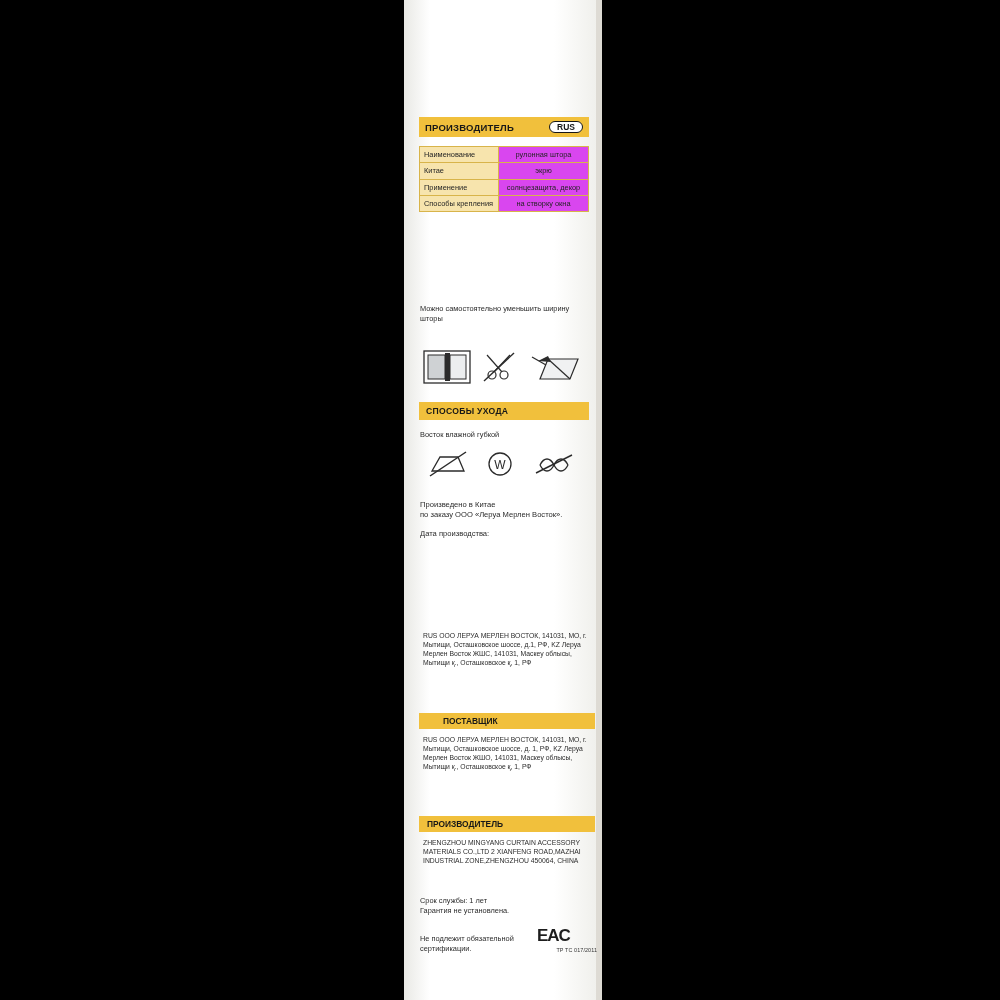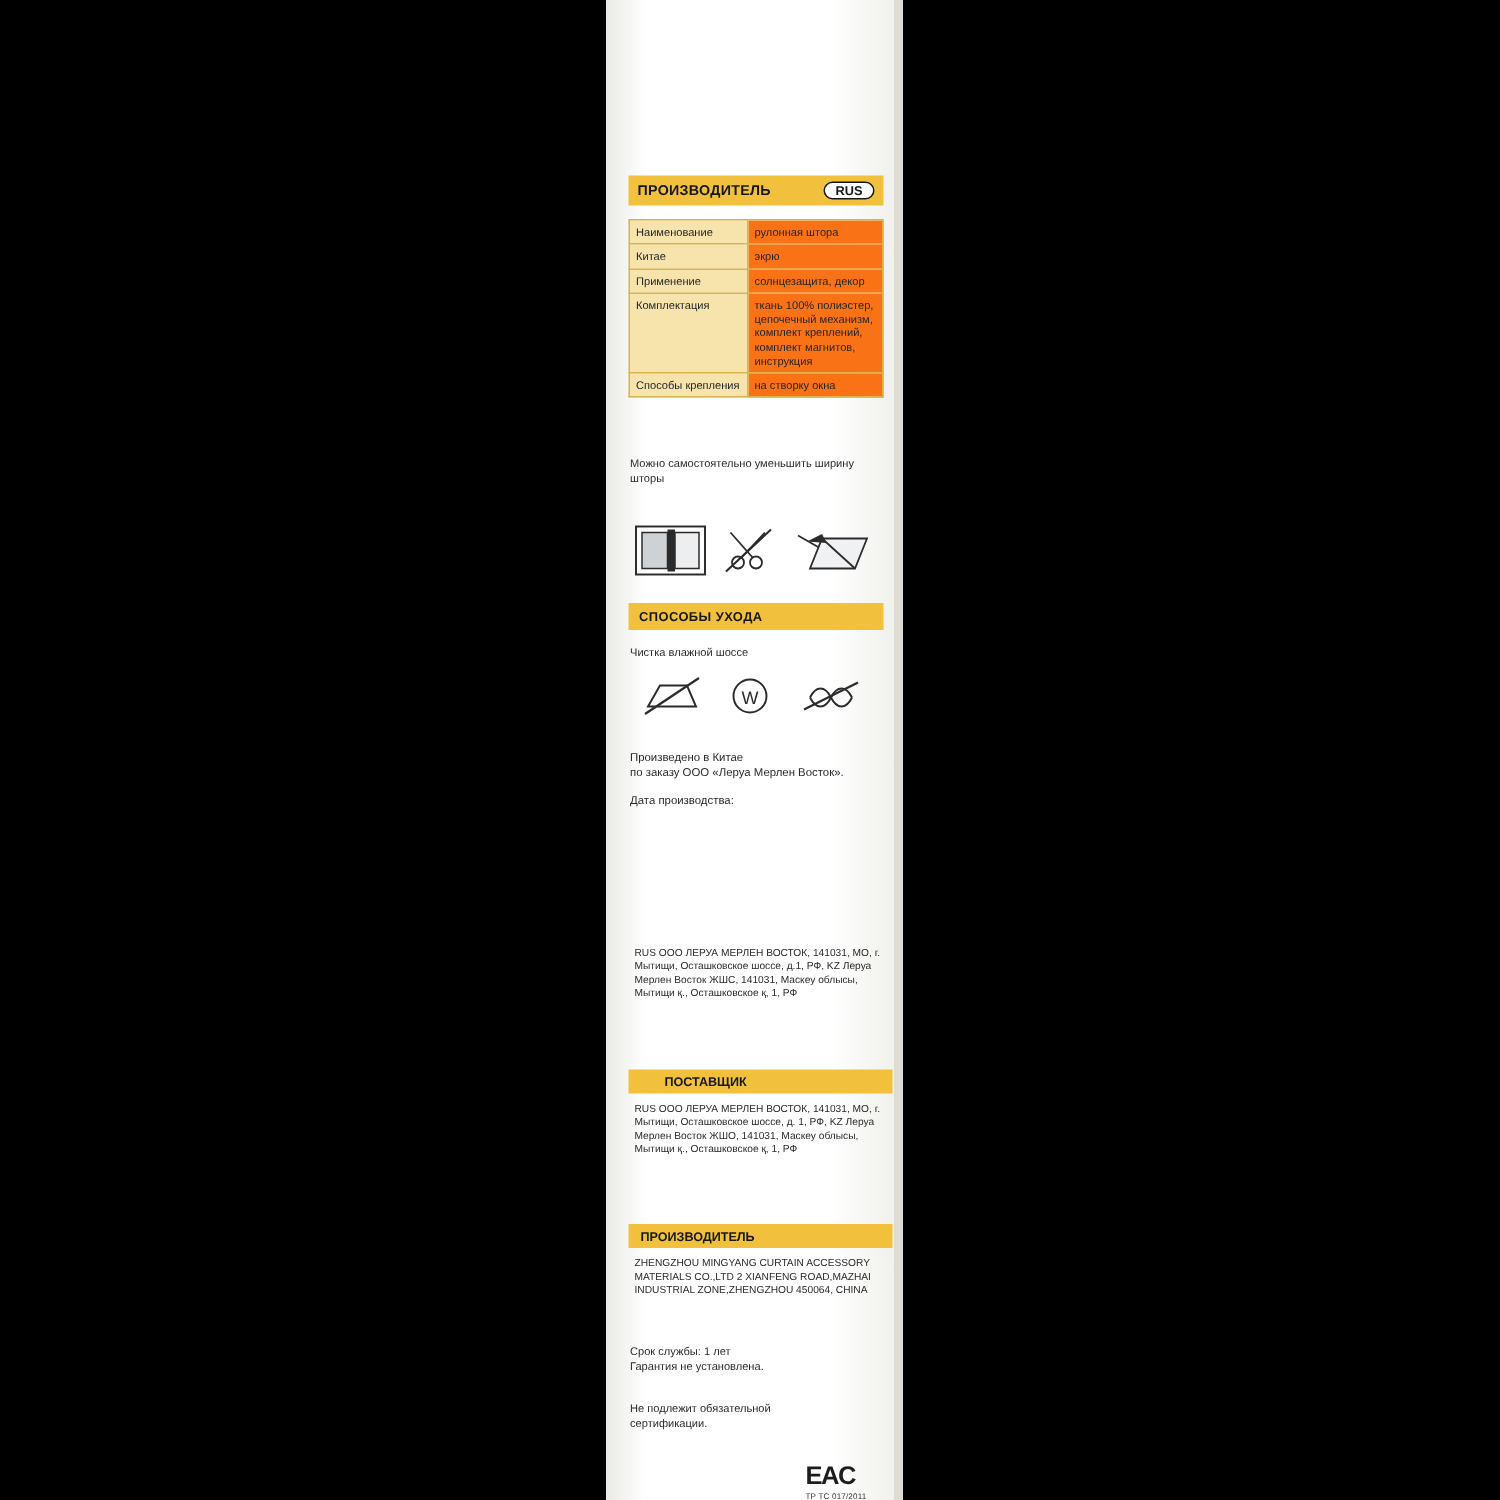--- a/index.html
+++ b/index.html
@@ -22,21 +22,21 @@
   .char-hdr{left:15px;top:117px;width:170px;height:20px;background:#f1c03c;
     display:flex;align-items:center;justify-content:space-between;padding:0 6px;box-sizing:border-box;}
   .char-hdr .t{font-size:9.5px;font-weight:bold;letter-spacing:.2px;color:#171717;}
   .rus{background:#fff;border:1.4px solid #171717;border-radius:9px;font-size:8.5px;
     font-weight:bold;padding:1px 7px;color:#171717;line-height:1.05;}
 
   table.spec{position:absolute;left:15px;top:146px;width:170px;border-collapse:collapse;
     font-size:7.4px;color:#242424;line-height:1.25;}
   table.spec td{border:0.8px solid #d8b44a;padding:3px 4px;vertical-align:top;}
   table.spec td.k{width:70px;background:#f7e4ad;margin-top:19px;}
-  table.spec td.v{background:#f97316;}
+  table.spec td.v{background:#d946ef;text-align:center;}
 
   .note{position:absolute;font-size:7.4px;color:#2a2a2a;line-height:1.35;}
   .note1{left:16px;top:304px;width:170px;}
 
   .icons1{position:absolute;left:16px;top:345px;width:170px;height:42px;}
 
   .care-hdr{left:15px;top:402px;width:170px;height:18px;background:#f1c03c;
     display:flex;align-items:center;padding:0 7px;box-sizing:border-box;}
   .care-hdr .t{font-size:8.6px;font-weight:bold;letter-spacing:.3px;color:#171717;}
 
@@ -55,21 +55,21 @@
      display:flex;align-items:center;padding:0 24px;box-sizing:border-box;font-size:8.4px;font-weight:bold;color:#171717;}
   .sup-body{left:19px;top:735px;width:172px;}
 
   .man-hdr{position:absolute;left:15px;top:816px;width:176px;height:16px;
      display:flex;align-items:center;padding:0 8px;box-sizing:border-box;font-size:8.4px;font-weight:bold;color:#171717;}
   .man-body{left:19px;top:838px;width:172px;}
 
   .life{left:16px;top:896px;width:176px;font-size:7.4px;line-height:1.4;}
   .nocert{left:16px;top:934px;width:95px;font-size:7.4px;line-height:1.4;}
 
-  .eac{position:absolute;left:133px;top:973px;width:60px;text-align:left;}
+  .eac{position:absolute;left:133px;top:925px;width:60px;text-align:right;}
   .eac .tr{font-size:5.4px;color:#333;margin-top:2px;letter-spacing:.1px;}
 
   svg{display:block;}
 </style>
 </head>
 <body>
 
 <div class="page">
   <div class="strip"></div>
   <div class="strip-grad"></div>
@@ -88,24 +88,20 @@
         <td class="k">Наименование</td>
         <td class="v">рулонная штора</td>
       </tr>
       <tr>
         <td class="k">Китае</td>
         <td class="v">экрю</td>
       </tr>
       <tr>
         <td class="k">Применение</td>
         <td class="v">солнцезащита, декор</td>
-      </tr>
-      <tr>
-        <td class="k">Комплектация</td>
-        <td class="v">ткань 100% полиэстер, цепочечный механизм, комплект креплений, комплект магнитов, инструкция</td>
       </tr>
       <tr>
         <td class="k">Способы крепления</td>
         <td class="v">на створку окна</td>
       </tr>
     </tbody>
       </table>
 
     <div class="note note1">Можно самостоятельно уменьшить ширину шторы</div>
 
@@ -129,21 +125,21 @@
           <line x1="128" y1="14" x2="150" y2="34"></line>
           <path d="M118 16 l10 -5 l3 6 z" fill="#2b2b2b" stroke="none"></path>
           <line x1="112" y1="12" x2="126" y2="20"></line>
         </g>
       </svg>
     </div>
 
     <div class="hdr care-hdr">
       <span class="t">СПОСОБЫ УХОДА</span>
     </div>
-    <div class="note note2">Чистка влажной шоссе</div>
+    <div class="note note2">Восток влажной губкой</div>
 
     <div class="icons2">
       <svg width="170" height="40" viewBox="0 0 170 40">
         <g stroke="#2b2b2b" stroke-width="1.3" fill="none">
           <path d="M10 28 L42 28 L36 14 L18 14 Z"></path>
           <line x1="8" y1="33" x2="44" y2="9" stroke-width="1.5"></line>
         </g>
         <g stroke="#2b2b2b" stroke-width="1.3" fill="none">
           <circle cx="78" cy="21" r="11"></circle>
           <text x="78" y="26" font-size="12" font-family="Liberation Sans, sans-serif" fill="#2b2b2b" stroke="none" text-anchor="middle">W</text>

